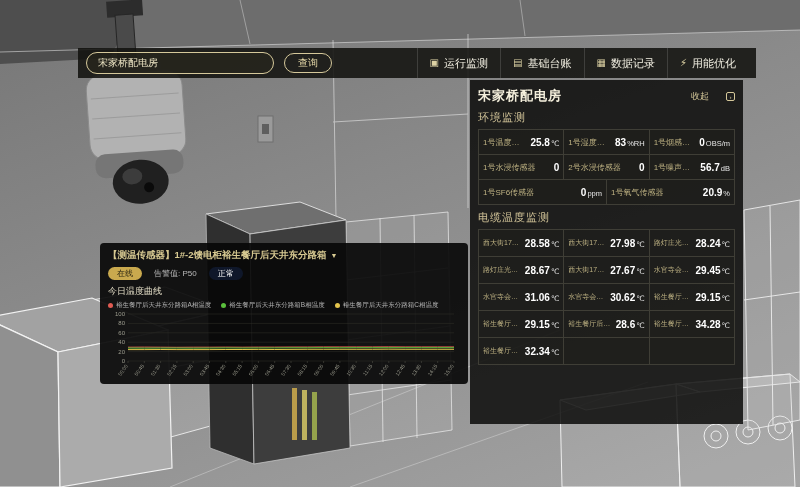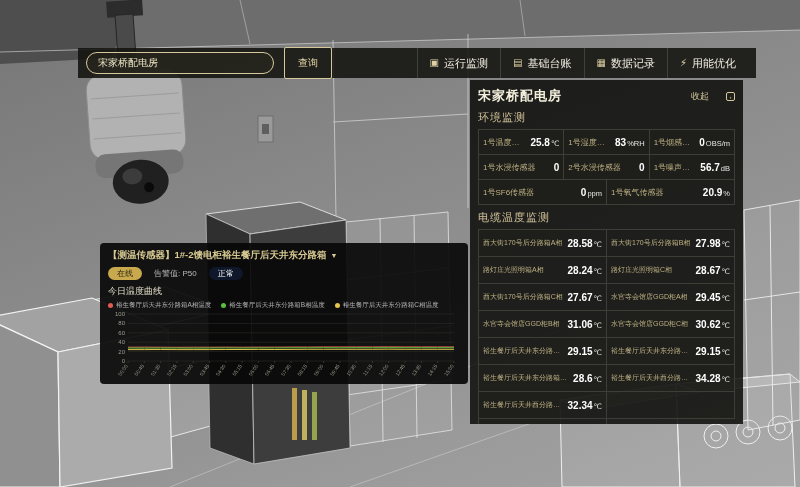--- a/index.html
+++ b/index.html
@@ -8,38 +8,38 @@
   .stage{position:relative;width:800px;height:487px;overflow:hidden;
     background:linear-gradient(160deg,#767676 0%,#8a8a8a 42%,#a4a4a4 100%)}
   .scene{position:absolute;inset:0}
 
   
   .topbar{position:absolute;left:78px;top:48px;width:678px;height:30px;
     background:rgba(18,18,15,.88);display:flex;align-items:center;padding:0 8px;z-index:10}
   .search-pill{height:22px;width:188px;border:1px solid #d5c89a;border-radius:11px;
     background:rgba(42,40,30,.55);display:flex;align-items:center;padding:0 11px}
   .search-input{background:transparent;border:none;outline:none;color:#efe7c6;font-size:10px;width:100%}
-  .query-btn{margin-left:10px;height:32px;padding:0 13px;border:1px solid #d5c89a;border-radius:2px;
+  .query-btn{margin-left:10px;height:20px;padding:0 13px;border:1px solid #d5c89a;border-radius:10px;
     background:transparent;color:#e6d9a8;font-size:10px;cursor:pointer;font-family:Liberation Serif, serif}
   .nav{margin-left:auto;display:flex;align-items:center;height:100%}
   .nav-item{display:flex;align-items:center;gap:5px;color:#f0ede0;font-size:11px;
     padding:0 12px;height:100%;cursor:pointer;border-left:1px solid rgba(255,255,255,.14)}
   .nav-icon{color:#ddd2a4;font-size:10px;line-height:1}
 
   
   .panel{position:absolute;left:470px;top:80px;width:273px;height:344px;z-index:8;
     background:rgba(10,10,9,.85);padding:7px 8px;overflow:hidden}
   .panel-head{display:flex;justify-content:space-between;align-items:center;margin-bottom:5px}
   .panel-title{color:#f4efdc;font-size:13px;font-weight:bold;letter-spacing:1px}
   .collapse{color:#d5c89a;font-size:9px;display:flex;align-items:center;gap:17px;cursor:pointer}
   .collapse-ic{display:inline-block;border:1px solid #d5c89a;border-radius:2px;font-size:6px;
     line-height:8px;width:9px;height:9px;text-align:center}
   .sec-title{color:#cfc196;font-size:11px;font-weight:normal;margin:5px 0 4px;letter-spacing:1px}
   .env-grid{display:grid;grid-template-columns:repeat(6,1fr);border-top:1px solid #3f3e36;border-left:1px solid #3f3e36}
-  .cable-grid{display:grid;grid-template-columns:1fr 1fr;border-top:1px solid #3f3e36;border-left:1px solid #3f3e36}
+  .cable-grid{display:grid;grid-template-columns:1fr 1fr 1fr;border-top:1px solid #3f3e36;border-left:1px solid #3f3e36}
   .cell{border-right:1px solid #3f3e36;border-bottom:1px solid #3f3e36;background:rgba(30,30,26,.5);
     display:flex;align-items:center;justify-content:space-between;padding:0 4px;height:25px;overflow:hidden}
   .cable-grid .cell{height:27px}
   .cell .lbl{color:#bdb182;font-size:8px;white-space:nowrap;overflow:hidden;text-overflow:ellipsis}
   .cable-grid .cell .lbl{font-size:7px}
   .cell .val{color:#fff;font-size:10px;font-weight:bold;white-space:nowrap;margin-left:3px}
   .cell .unit{color:#e4e4e4;font-size:7.5px;font-weight:normal;margin-left:1px}
   .span2{grid-column:span 2}.span3{grid-column:span 3}
 
   

